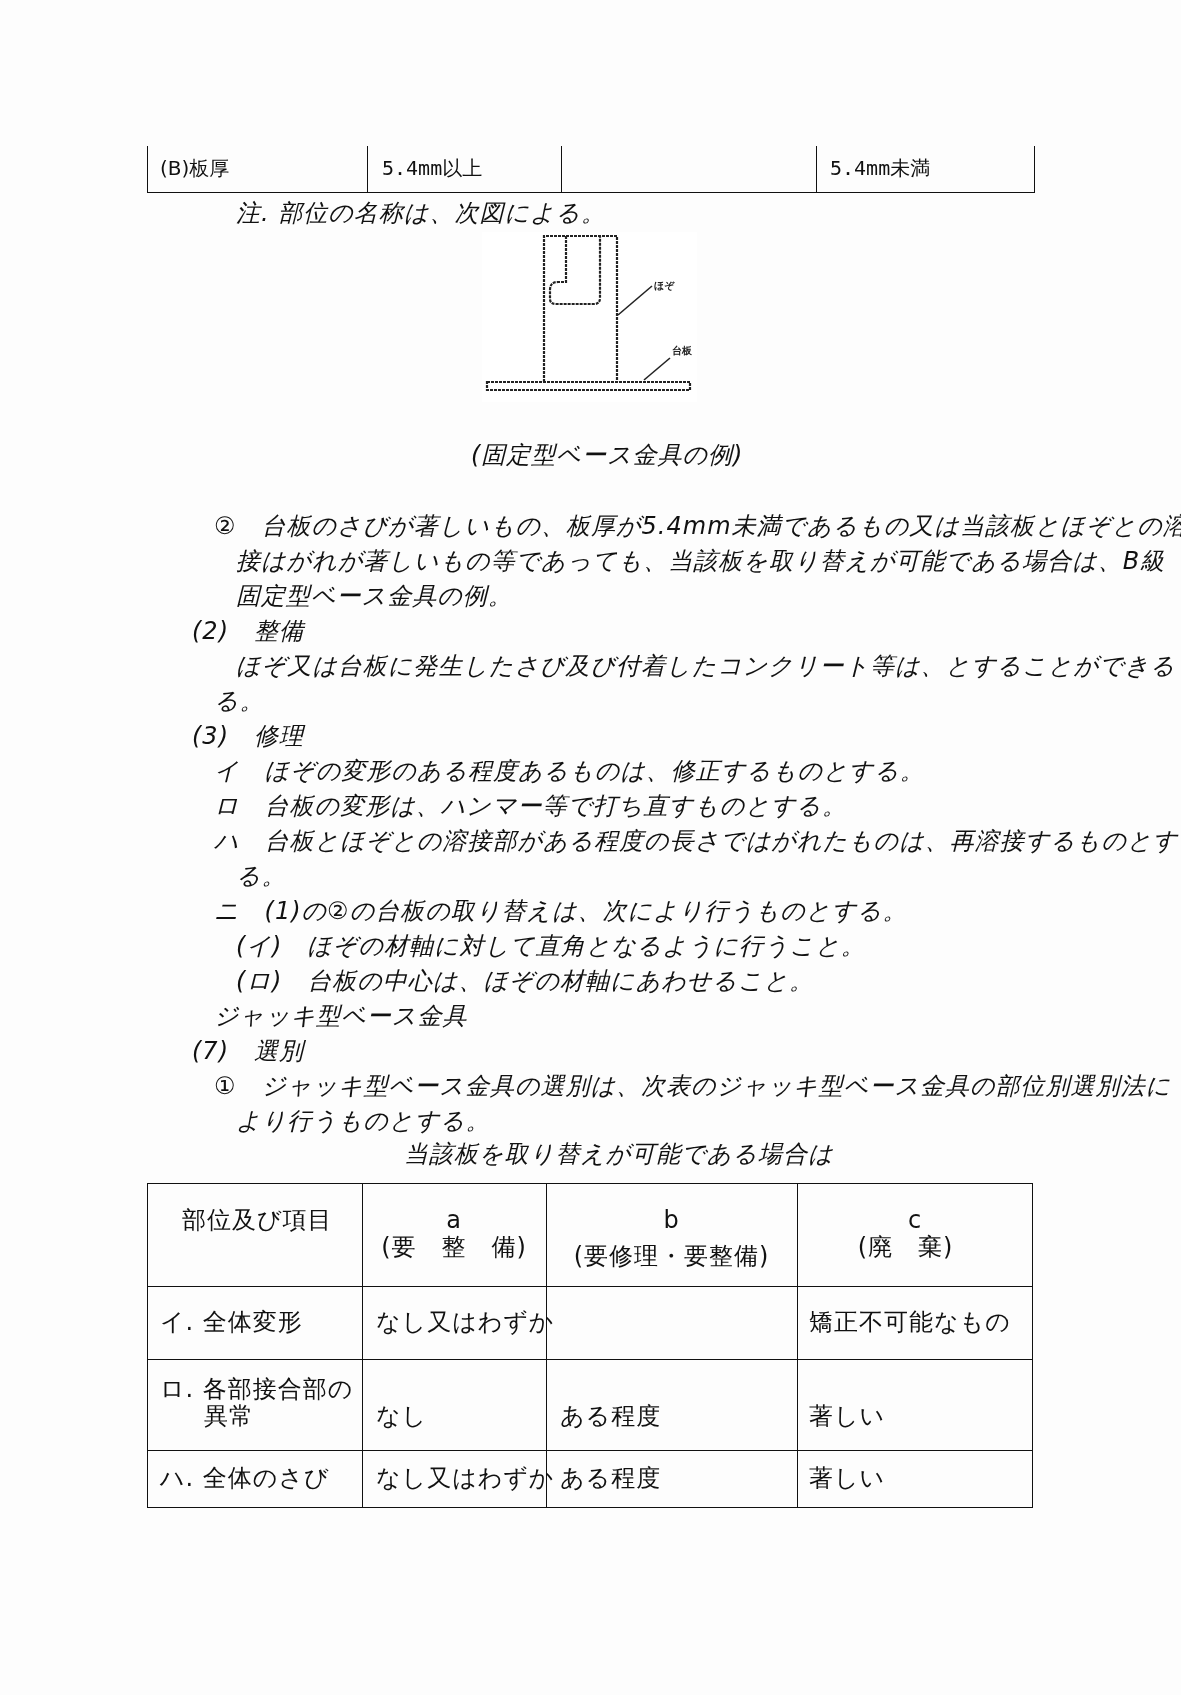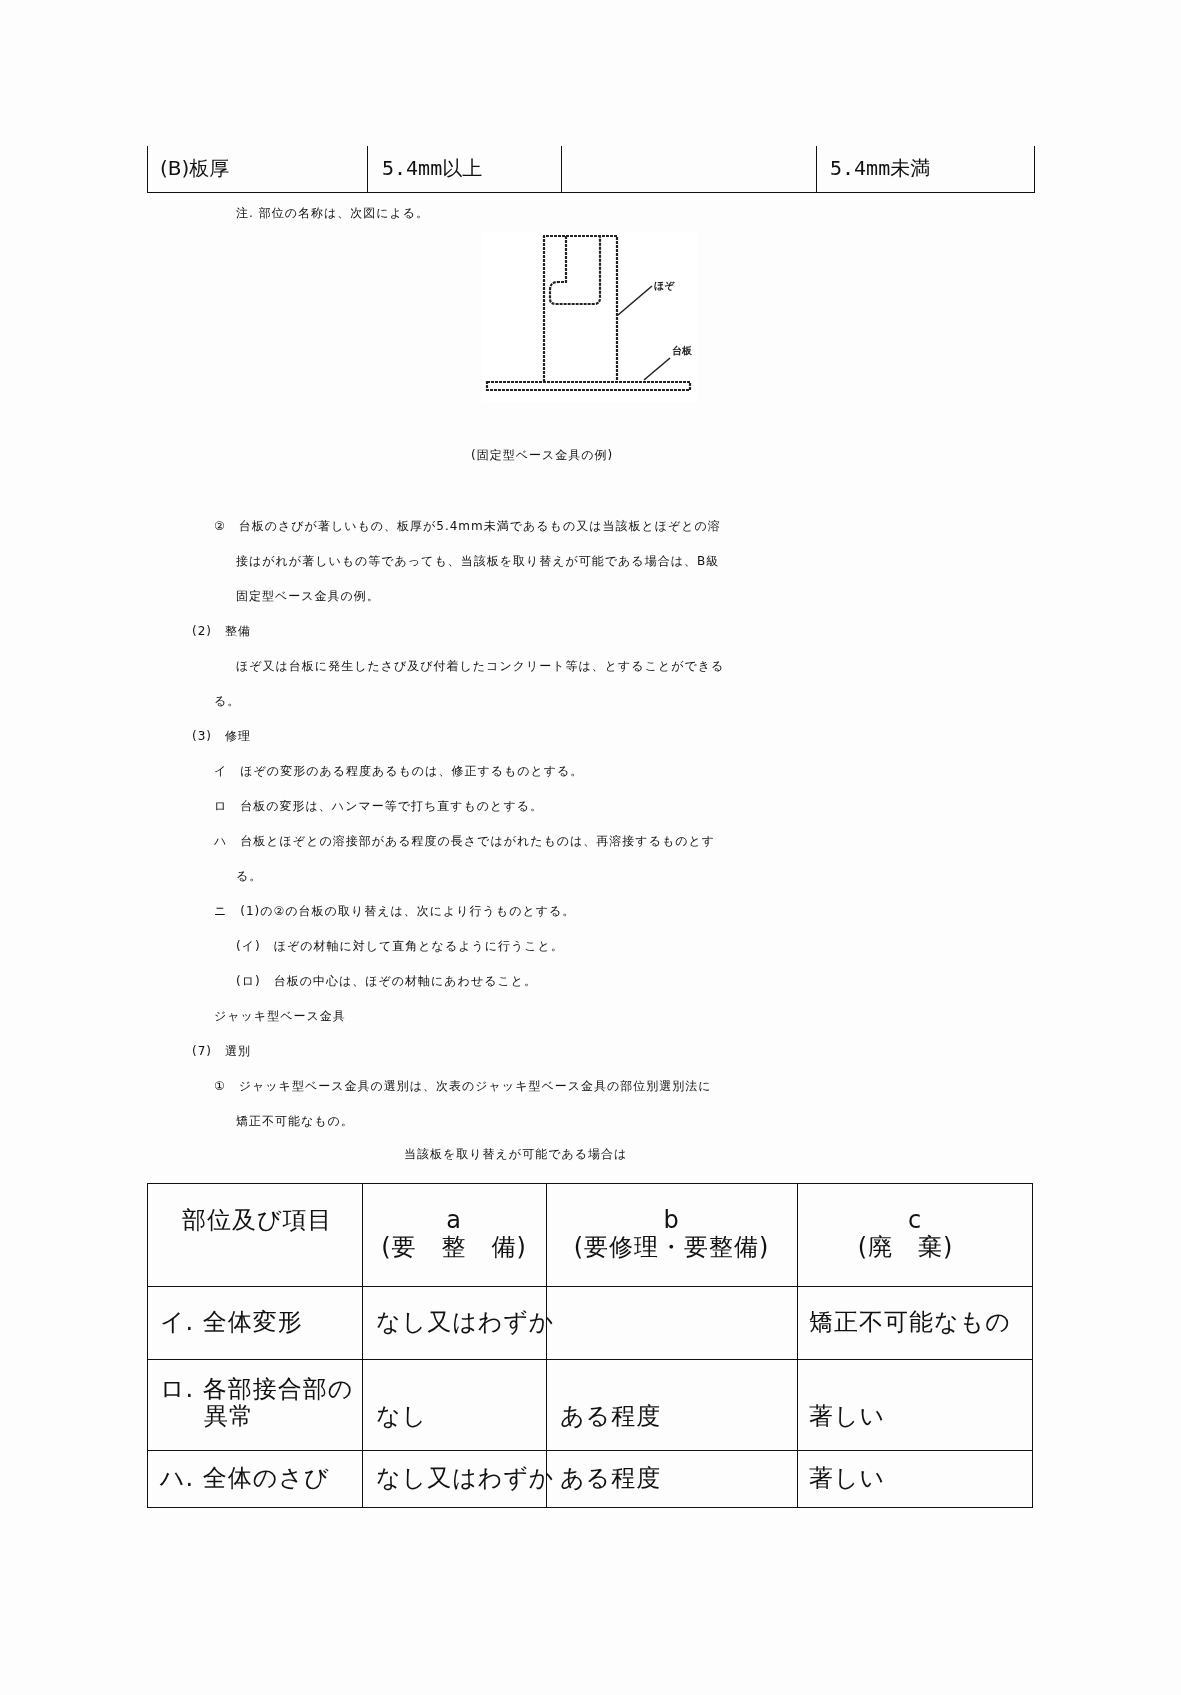--- a/index.html
+++ b/index.html
@@ -1,19 +1,19 @@
 <!DOCTYPE html>
 <html><head>
 <meta charset="utf-8">
 <style>
   html, body { margin:0; padding:0; background:#fdfdfd; }
   body { width:1181px; height:1695px; position:relative; overflow:hidden;
          font-family:"DejaVu Sans", sans-serif; color:#111; }
   .abs { position:absolute; }
-  .t { font-size:12px; line-height:24px; white-space:nowrap; letter-spacing:1px; }
+  .t { font-size:24px; line-height:24px; white-space:nowrap; letter-spacing:1px;font-style:italic; }
   .mono { font-family:"DejaVu Sans Mono", monospace; font-size:19px; letter-spacing:0; }
 
   
   #top-table { position:absolute; left:147px; top:146px; width:886px; height:46px;
     border-left:1.5px solid #111; border-right:1.5px solid #111; border-bottom:1.5px solid #111;text-decoration:underline; }
   #top-table .vline { position:absolute; top:0; bottom:0; border-left:1px solid #111; }
   #top-table .cell { position:absolute; top:10px; font-size:20px; line-height:24px; white-space:nowrap; }
 
   
   #figure { position:absolute; left:482px; top:232px; width:215px; height:170px; background:#fff; }
@@ -75,36 +75,36 @@
 <div class="abs t" style="left:214px; top:794px">ロ　台板の変形は、ハンマー等で打ち直すものとする。</div>
 <div class="abs t" style="left:214px; top:829px">ハ　台板とほぞとの溶接部がある程度の長さではがれたものは、再溶接するものとす</div>
 <div class="abs t" style="left:236px; top:864px">る。</div>
 <div class="abs t" style="left:214px; top:899px">ニ　(1)の②の台板の取り替えは、次により行うものとする。</div>
 <div class="abs t" style="left:236px; top:934px">(イ)　ほぞの材軸に対して直角となるように行うこと。</div>
 <div class="abs t" style="left:236px; top:969px">(ロ)　台板の中心は、ほぞの材軸にあわせること。</div>
 
 <div class="abs t" style="left:214px; top:1004px">ジャッキ型ベース金具</div>
 <div class="abs t" style="left:192px; top:1039px">(7)　選別</div>
 <div class="abs t" style="left:214px; top:1074px">①　ジャッキ型ベース金具の選別は、次表のジャッキ型ベース金具の部位別選別法に</div>
-<div class="abs t" style="left:236px; top:1109px">矯正不可能なもの。</div>
+<div class="abs t" style="left:236px; top:1109px">より行うものとする。</div>
 <div class="abs t" style="left:404px; top:1142px">当該板を取り替えが可能である場合は</div>
 
 <div id="sel-table">
   <div class="vl" style="left:214px"></div>
   <div class="vl" style="left:398px"></div>
   <div class="vl" style="left:649px; border-left-width:1px"></div>
   <div class="hl" style="top:102px"></div>
   <div class="hl" style="top:175px"></div>
   <div class="hl" style="top:266px"></div>
 
   <div class="c" style="left:34px; top:23px">部位及び項目</div>
   <div class="c center" style="left:214px; width:184px; top:23px">a</div>
   <div class="c center" style="left:214px; width:184px; top:50px">(要　整　備)</div>
   <div class="c center" style="left:398px; width:251px; top:23px">b</div>
-  <div class="c center" style="left:398px; width:251px; top:50px">(要修理・要整備)</div>
+  <div class="c center" style="left:398px; width:251px; top:59px">(要修理・要整備)</div>
   <div class="c center" style="left:649px; width:236px; top:23px">c</div>
   <div class="c center" style="left:649px; width:217px; top:50px">(廃　棄)</div>
 
   <div class="c" style="left:12px; top:125px">イ. 全体変形</div>
   <div class="c" style="left:228px; top:125px">なし又はわずか</div>
   <div class="c" style="left:412px; top:125px"></div>
   <div class="c" style="left:661px; top:125px">矯正不可能なもの</div>
 
   <div class="c" style="left:12px; top:192px">ロ. 各部接合部の</div>
   <div class="c" style="left:56px; top:219px">異常</div>

